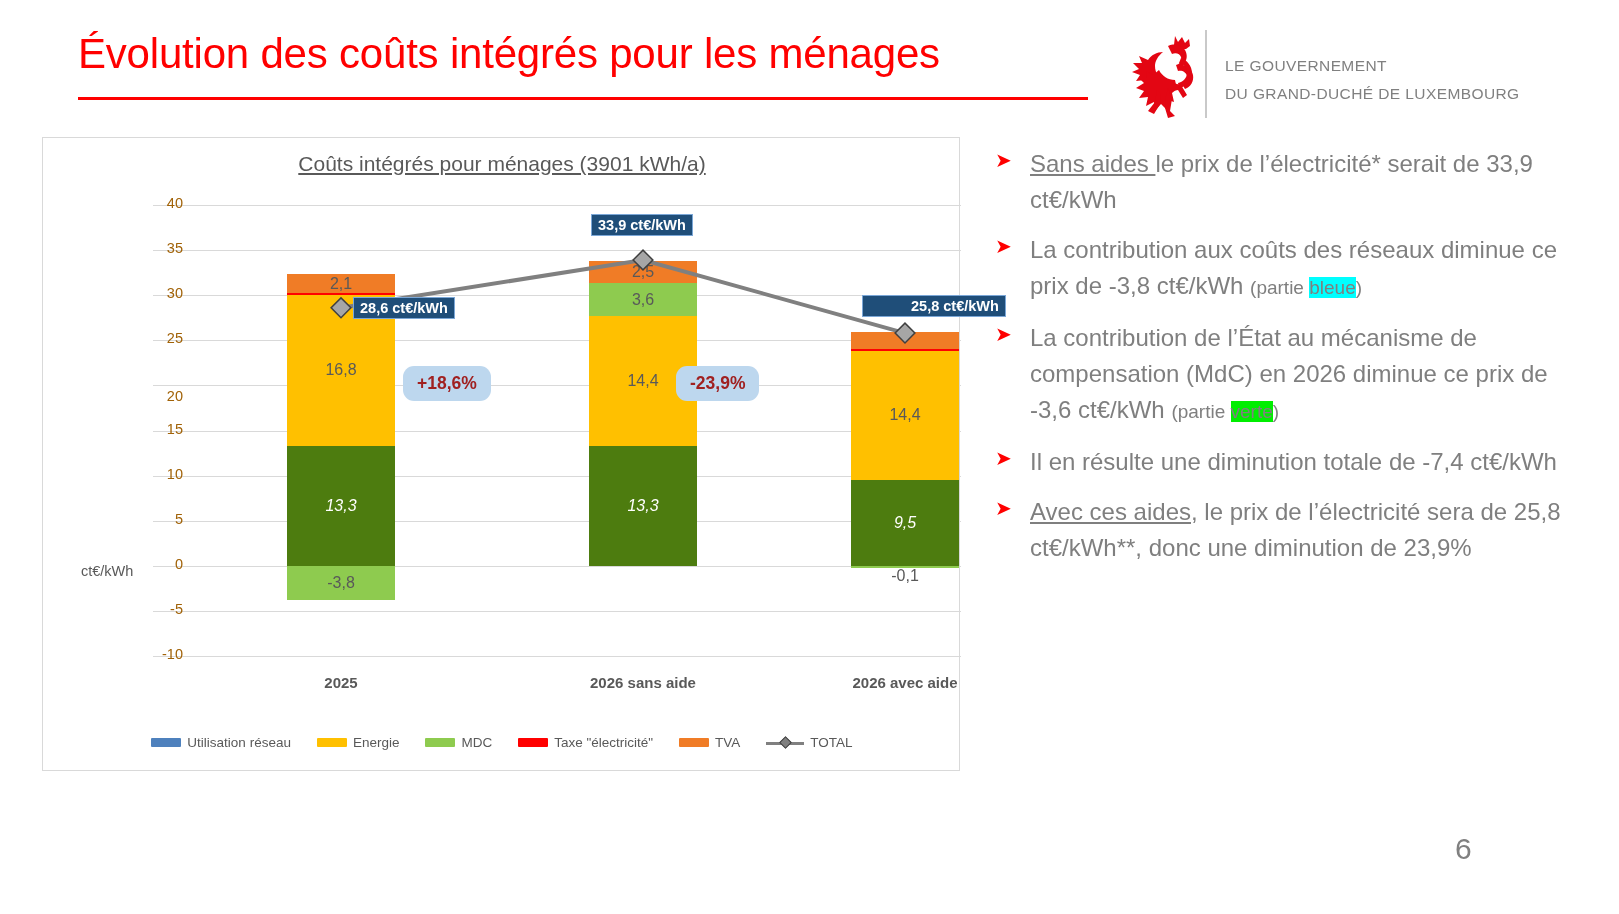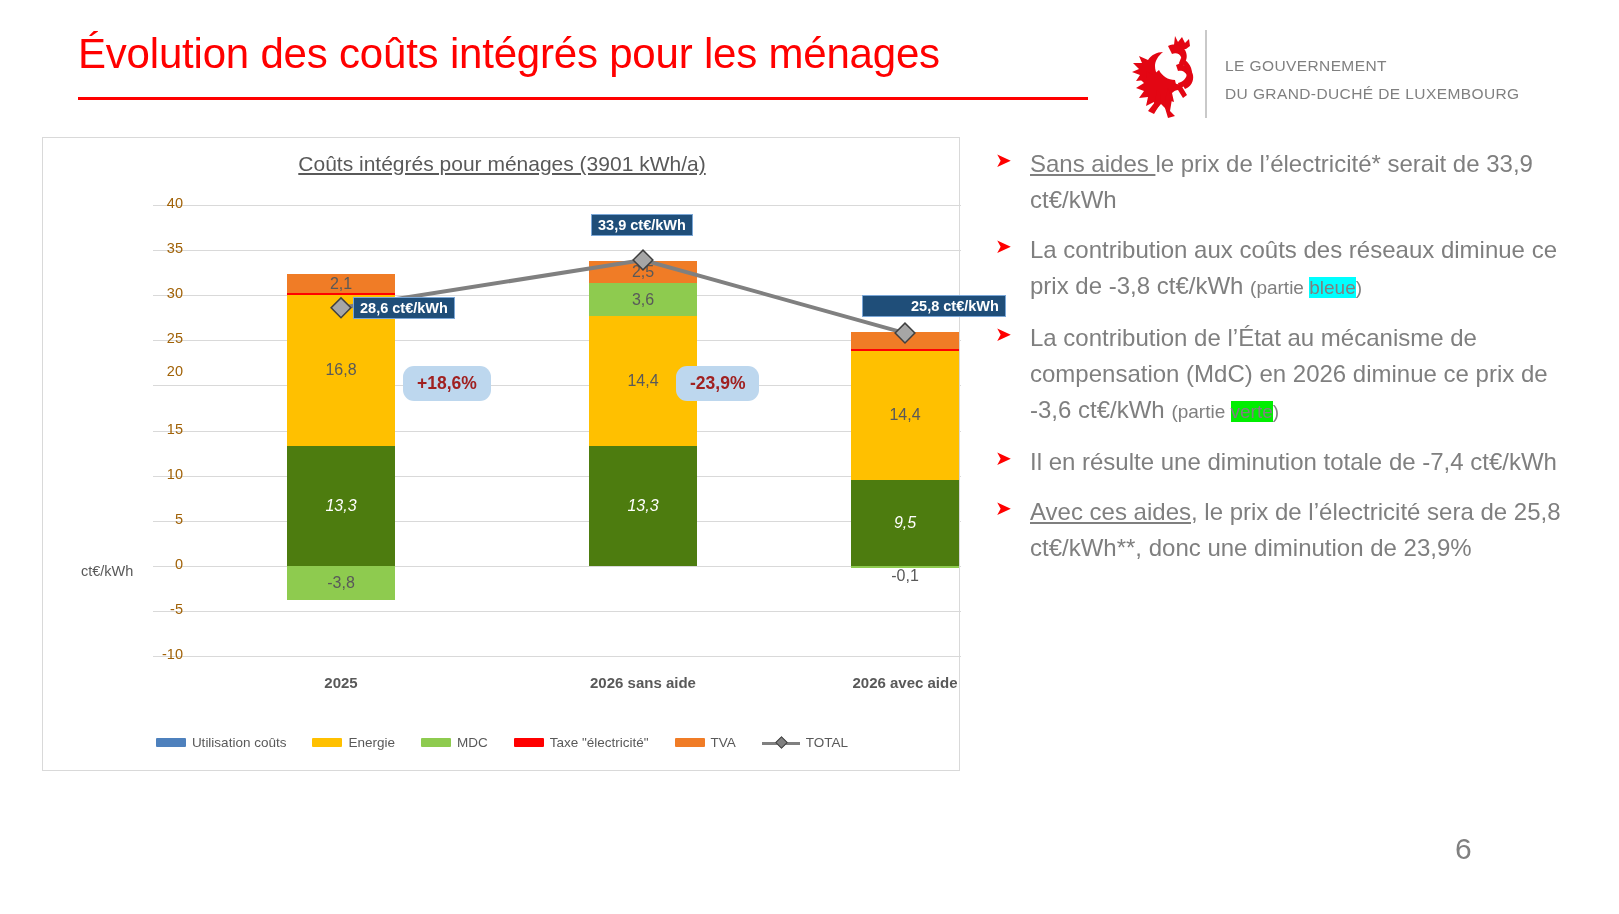--- a/index.html
+++ b/index.html
@@ -150,21 +150,21 @@
         <div class="gridline" style="top: 326.7px;"></div>
         <div class="gridline" style="top: 371.8px;"></div>
         <div class="gridline" style="top: 416.9px;"></div>
         <div class="gridline" style="top: 462px;"></div>
       </div>
     <div id="ytick-layer">
         <div class="ytick" style="top: 1px; left: -18px; width: 48px;">40</div>
         <div class="ytick" style="top: 46.1px; left: -18px; width: 48px;">35</div>
         <div class="ytick" style="top: 91.2px; left: -18px; width: 48px;">30</div>
         <div class="ytick" style="top: 136.3px; left: -18px; width: 48px;">25</div>
-        <div class="ytick" style="top: 169px; left: -18px; width: 48px; text-align: right;">20</div>
+        <div class="ytick" style="top: 194px; left: -18px; width: 48px; text-align: right;">20</div>
         <div class="ytick" style="top: 226.5px; left: -18px; width: 48px;">15</div>
         <div class="ytick" style="top: 271.6px; left: -18px; width: 48px;">10</div>
         <div class="ytick" style="top: 316.7px; left: -18px; width: 48px;">5</div>
         <div class="ytick" style="top: 361.8px; left: -18px; width: 48px;">0</div>
         <div class="ytick" style="top: 406.9px; left: -18px; width: 48px;">-5</div>
         <div class="ytick" style="top: 452px; left: -18px; width: 48px;">-10</div>
       </div>
     <div id="bars-layer">
         <div class="bar-col" style="left: 134px; top: 0px; height: 530px;">
           <div class="seg blue" style="top: 251.834px; height: 119.966px;">
@@ -225,21 +225,21 @@
       <div class="callout" style="left: 310px; top: 158.828px;">28,6 ct€/kWh</div>
       <div class="callout" style="left: 548px; top: 76.022px;">33,9 ct€/kWh</div>
       <div class="callout" style="left: 819px; top: 157.084px; padding-left: 48px;">25,8 ct€/kWh</div>
       <div class="pct-badge" style="left: 360px; top: 228px;">+18,6%</div>
       <div class="pct-badge" style="left: 633px; top: 228px;">-23,9%</div>
     </div>
 
   <div id="legend">
       <div class="legend-item">
         <div class="legend-swatch" style="background: rgb(78, 129, 189);"></div>
-        <div class="legend-label">Utilisation coûts</div>
+        <div class="legend-label">Utilisation réseau</div>
       </div>
       <div class="legend-item">
         <div class="legend-swatch" style="background: rgb(255, 192, 0);"></div>
         <div class="legend-label">Energie</div>
       </div>
       <div class="legend-item">
         <div class="legend-swatch" style="background: rgb(142, 203, 79);"></div>
         <div class="legend-label">MDC</div>
       </div>
       <div class="legend-item">

